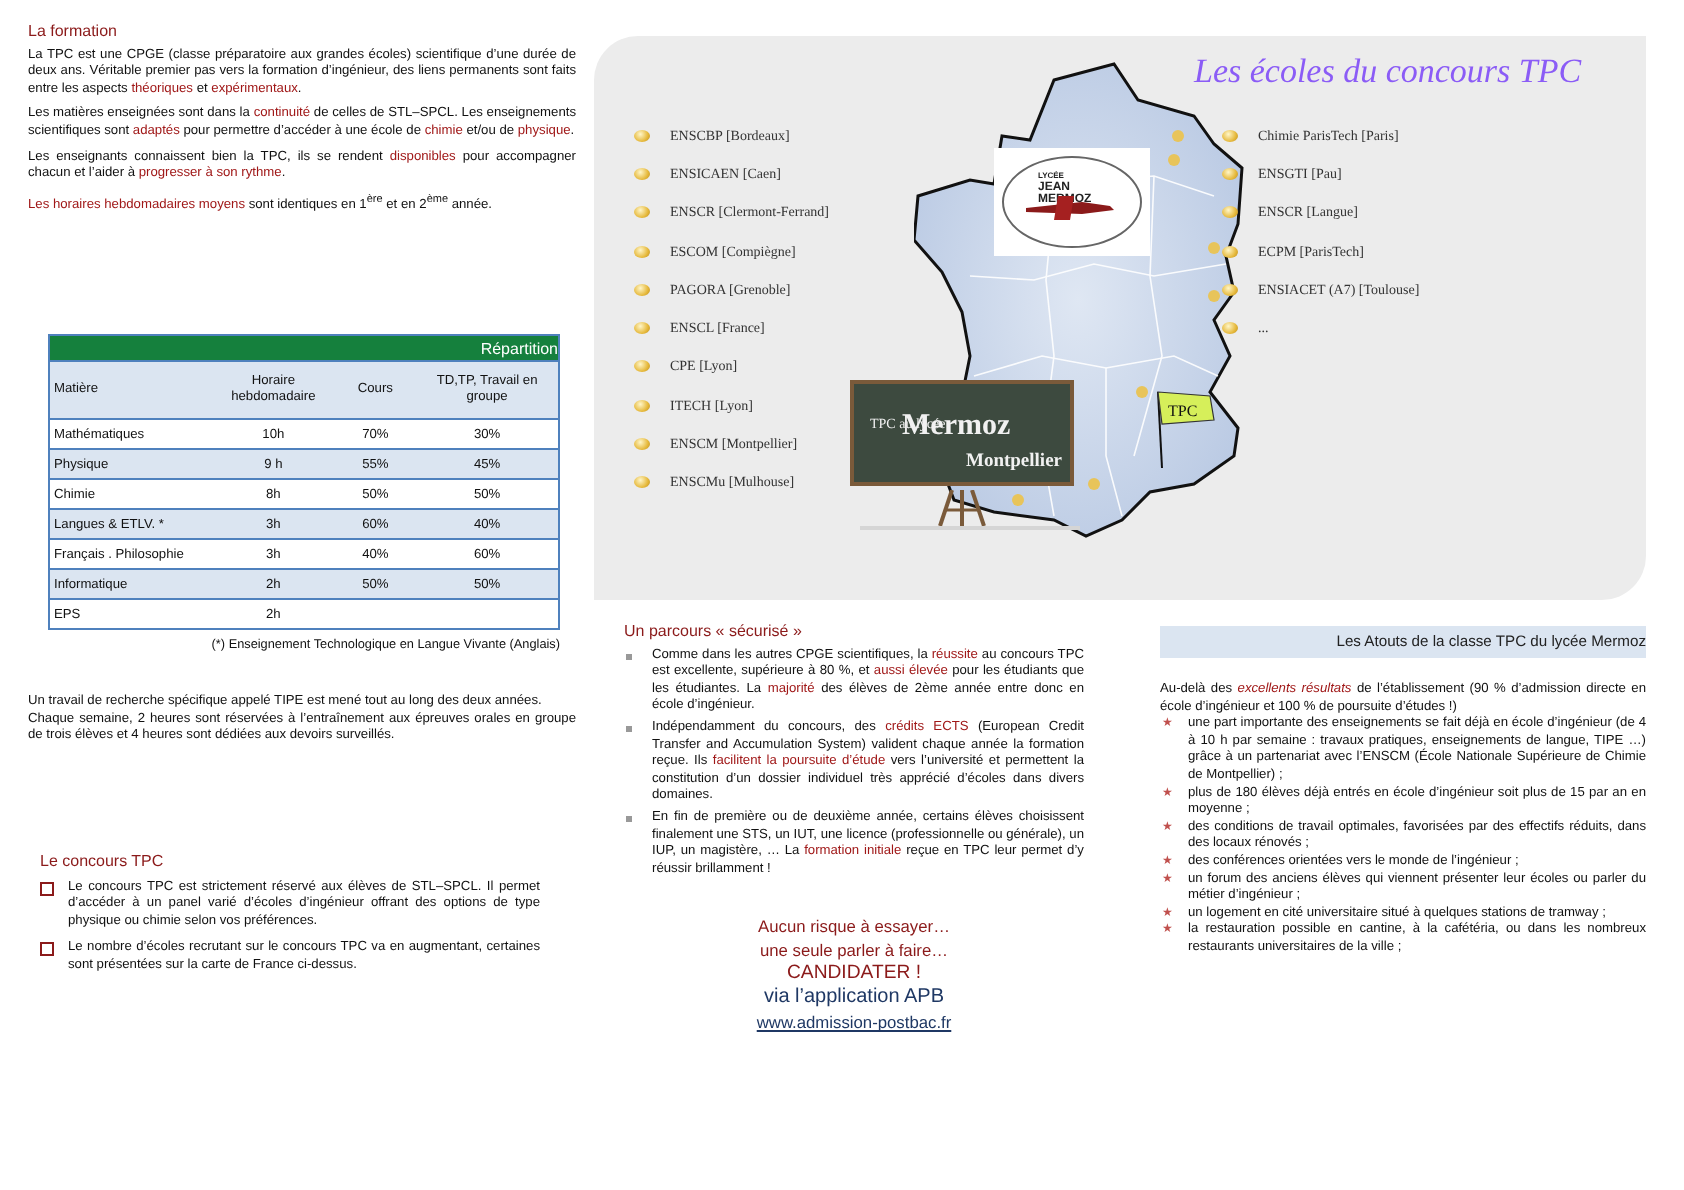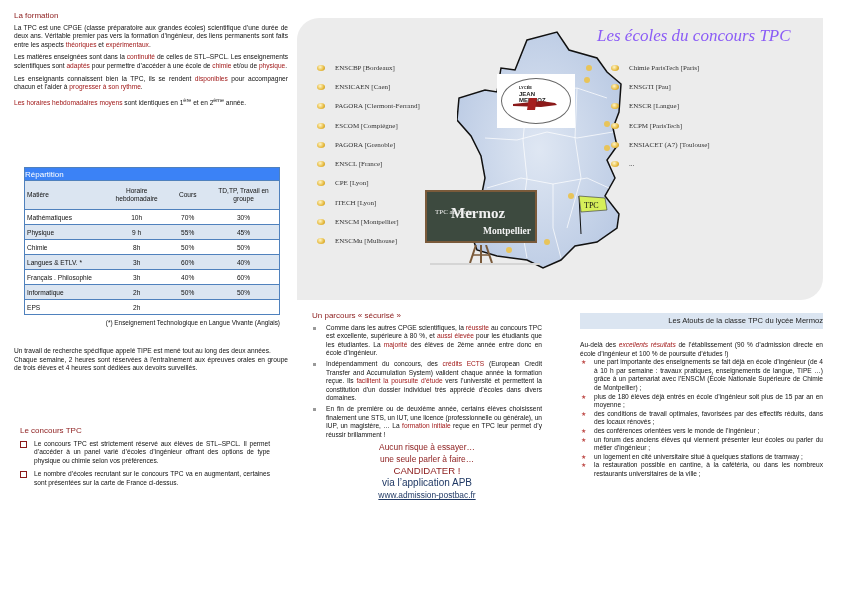--- a/index.html
+++ b/index.html
@@ -12,21 +12,21 @@
   .col3 { left: 580px; top: 313px; width: 243px; }
 
   .heading { color: #8b1a1a; font-size: 8px; margin-bottom: 3px; }
   .para { text-align: justify; margin-bottom: 4px; }
   .hl { color: #a01818; }
   .hl-i { color: #a01818; font-style: italic; }
 
   
   .tbl-wrap { position: absolute; left: 24px; top: 167px; width: 256px; }
   table.rep { width: 100%; border-collapse: collapse; font-size: 6.6px; }
-  table.rep th.title { background: #3b82f6; color: #fff; font-weight: normal; font-size: 8px; height: 13px; text-align: left; border: 1px solid #4f81bd; }
+  table.rep th.title { background: #15803d; color: #fff; font-weight: normal; font-size: 8px; height: 13px; text-align: right; border: 1px solid #4f81bd; }
   table.rep td { height: 15px; padding: 0 2px; border: 1px solid #4f81bd; border-left: none; border-right: none; }
   table.rep tr.head td { height: 29px; background: #dbe5f1; text-align: center; line-height: 8px; }
   table.rep tr.head td.first { text-align: left; }
   table.rep tr.alt td { background: #dbe5f1; }
   table.rep tr.plain td { background: #ffffff; }
   table.rep td.c { text-align: center; }
   table.rep { border-left: 1.5px solid #4f81bd; border-right: 1.5px solid #4f81bd; border-bottom: 1.5px solid #4f81bd; }
   .footnote { text-align: right; font-size: 6.4px; margin-top: 4px; }
 
   .tipe { position: absolute; left: 14px; top: 347px; width: 274px; font-size: 6.6px; line-height: 8.6px; text-align: justify; }
@@ -55,21 +55,21 @@
   .board .l1 { position: absolute; left: 8px; top: 16px; font-size: 7px; }
   .board .l2 { position: absolute; left: 24px; top: 13px; font-size: 15px; font-weight: bold; }
   .board .l3 { position: absolute; right: 4px; top: 34px; font-size: 9.5px; font-weight: bold; }
   .easel { position: absolute; left: 466px; top: 245px; width: 30px; height: 18px; }
   .board-shadow { position: absolute; left: 430px; top: 263px; width: 110px; height: 2px; background: #d5d5d5; }
 
   
   .bullet-list { list-style: none; }
   .bullet-list li { position: relative; padding-left: 14px; text-align: justify; margin-bottom: 2px; }
   .sq { position: absolute; left: 1px; top: 3px; width: 3px; height: 3px; background: #999; }
-  .center-block { text-align: center; margin-top: 2px; }
+  .center-block { text-align: center; margin-top: 18px; }
   .cta { color: #8b1a1a; font-size: 8.4px; line-height: 12px; }
   .cta-big { color: #8b1a1a; font-size: 9.6px; line-height: 12px; }
   .via { color: #1f3864; font-size: 10px; line-height: 12px; }
   .link { color: #1f3864; font-size: 8.4px; line-height: 12px; text-decoration: underline; }
 
   
   .atouts-box { background: #dbe5f1; height: 16px; text-align: right; font-size: 7.6px; line-height: 16px; color: #222; margin-bottom: 12px; }
   .star-list { list-style: none; }
   .star-list li { position: relative; padding-left: 14px; text-align: justify; }
   .star { position: absolute; left: 1px; top: 0; color: #c0504d; font-size: 6px; }
@@ -219,21 +219,21 @@
     <li>
         <span class="dot"></span>
         <span>ENSCBP [Bordeaux]</span>
       </li>
     <li>
         <span class="dot"></span>
         <span>ENSICAEN [Caen]</span>
       </li>
     <li>
         <span class="dot"></span>
-        <span>PAGORA [Clermont-Ferrand]</span>
+        <span>ENSCR [Clermont-Ferrand]</span>
       </li>
     <li>
         <span class="dot"></span>
         <span>ESCOM [Compiègne]</span>
       </li>
     <li>
         <span class="dot"></span>
         <span>PAGORA [Grenoble]</span>
       </li>
     <li>

